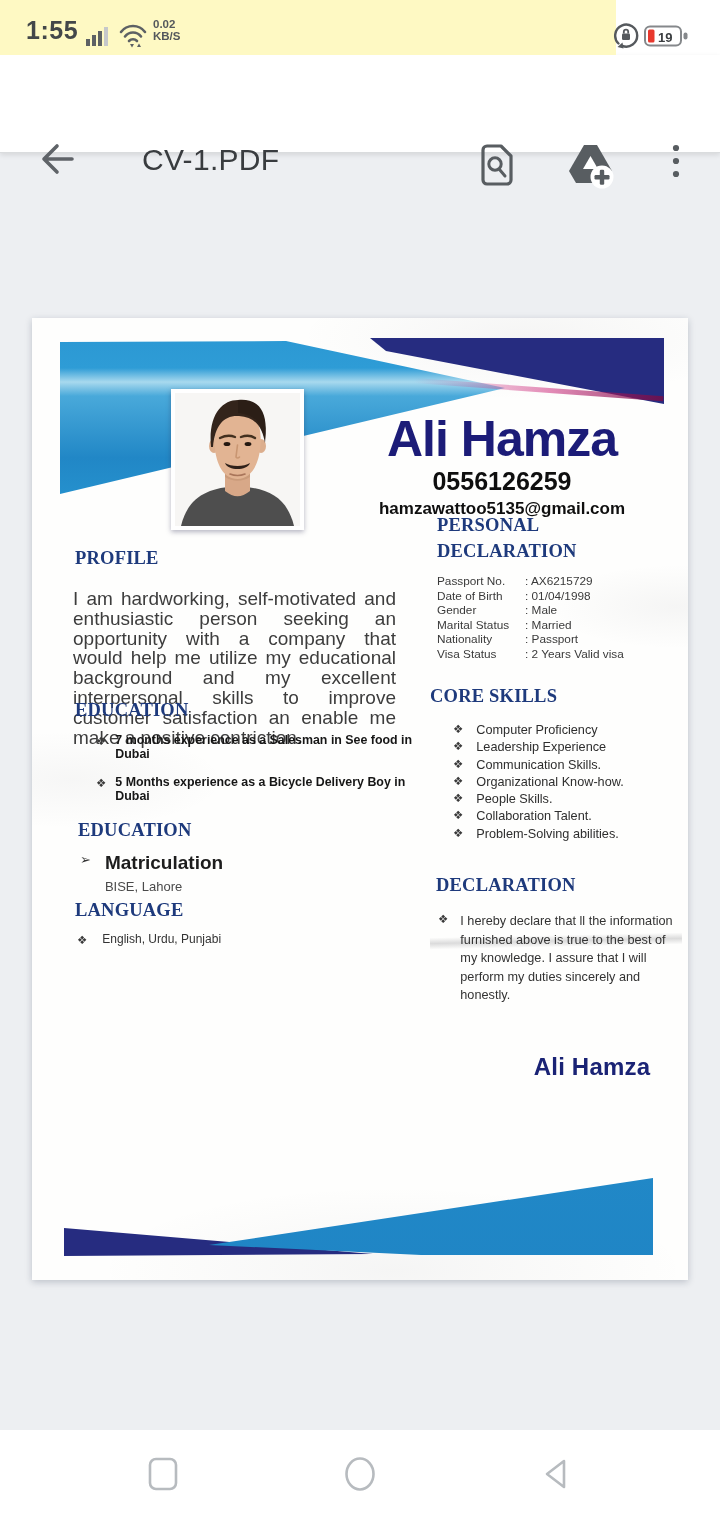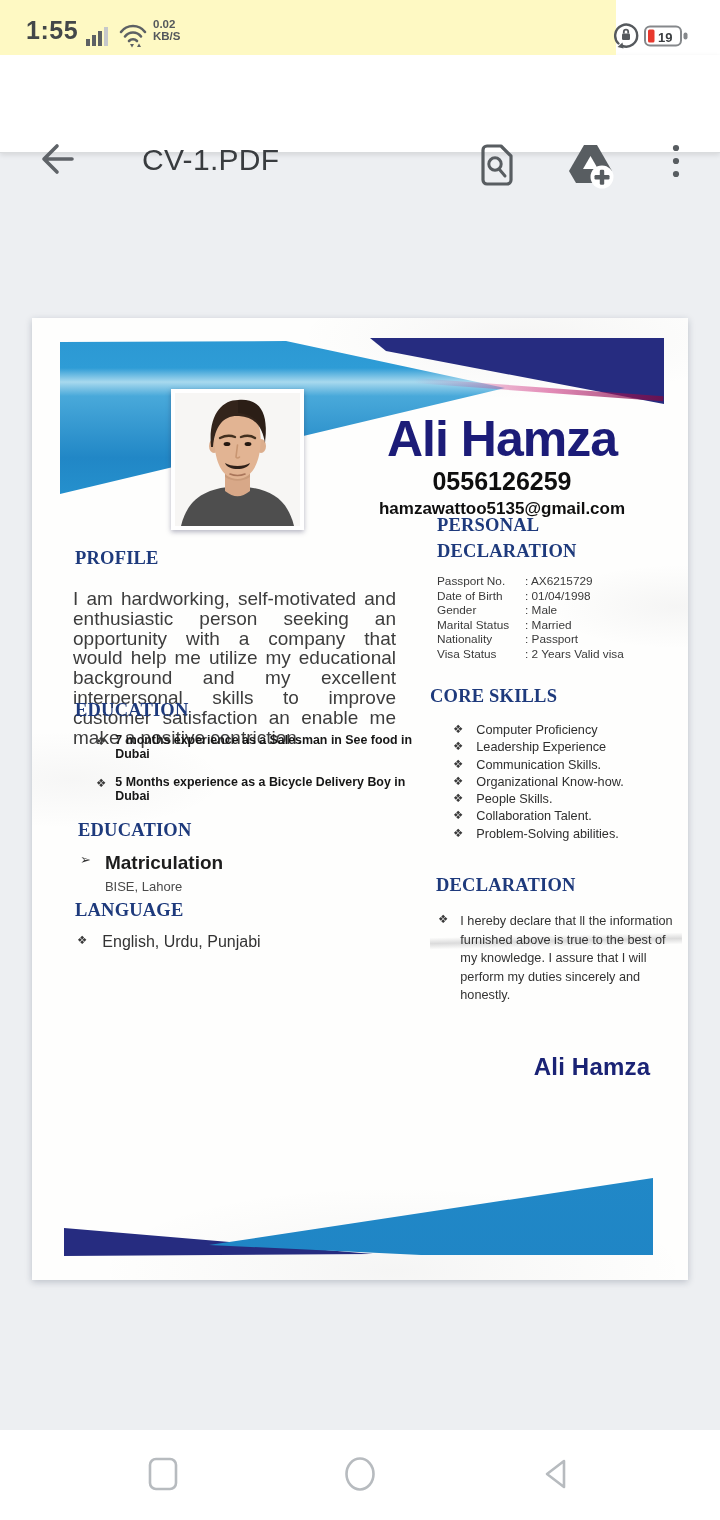--- a/index.html
+++ b/index.html
@@ -62,21 +62,21 @@
   .exp-row .b-d{margin-right:9px;}
   .exp-text{font-size:12.4px;font-weight:700;color:#161616;line-height:1.1;}
   .education-h{left:46px;top:502px;}
   .edu-row{left:48px;top:535px;display:flex;}
   .b-arrow{font-family:"DejaVu Sans",sans-serif;font-size:13px;color:#333;margin-right:14px;line-height:1.1;}
   .edu-degree{font-size:19px;font-weight:700;color:#1d1d1d;line-height:1.1;}
   .edu-inst{font-size:13px;color:#4a4a4a;margin-top:5px;}
   .language-h{left:43px;top:582px;}
   .lang-row{left:45px;top:615px;display:flex;}
   .b-d{font-family:"DejaVu Sans",sans-serif;font-size:11.5px;color:#3a3a3a;line-height:1.25;}
-  .lang-text{font-size:16px;color:#333;margin-left:15px;line-height:1.15;}
+  .lang-text{font-size:12px;color:#333;margin-left:15px;line-height:1.15;}
 
   .pi-heading{left:405px;top:194px;line-height:26px;}
   .pi-heading span{display:block;}
   .pi-rows{left:405px;top:256px;width:240px;}
   .pi-row{line-height:14.6px;font-size:11.8px;color:#3a3a3a;display:flex;}
   .pi-label{display:inline-block;width:88px;flex:none;}
   .coreskills-h{left:398px;top:368px;}
   .skills-list{left:421px;top:404px;width:230px;}
   .skill-row{display:flex;line-height:17.3px;}
   .skill-text{font-size:12.7px;color:#2e2e2e;margin-left:13px;}

